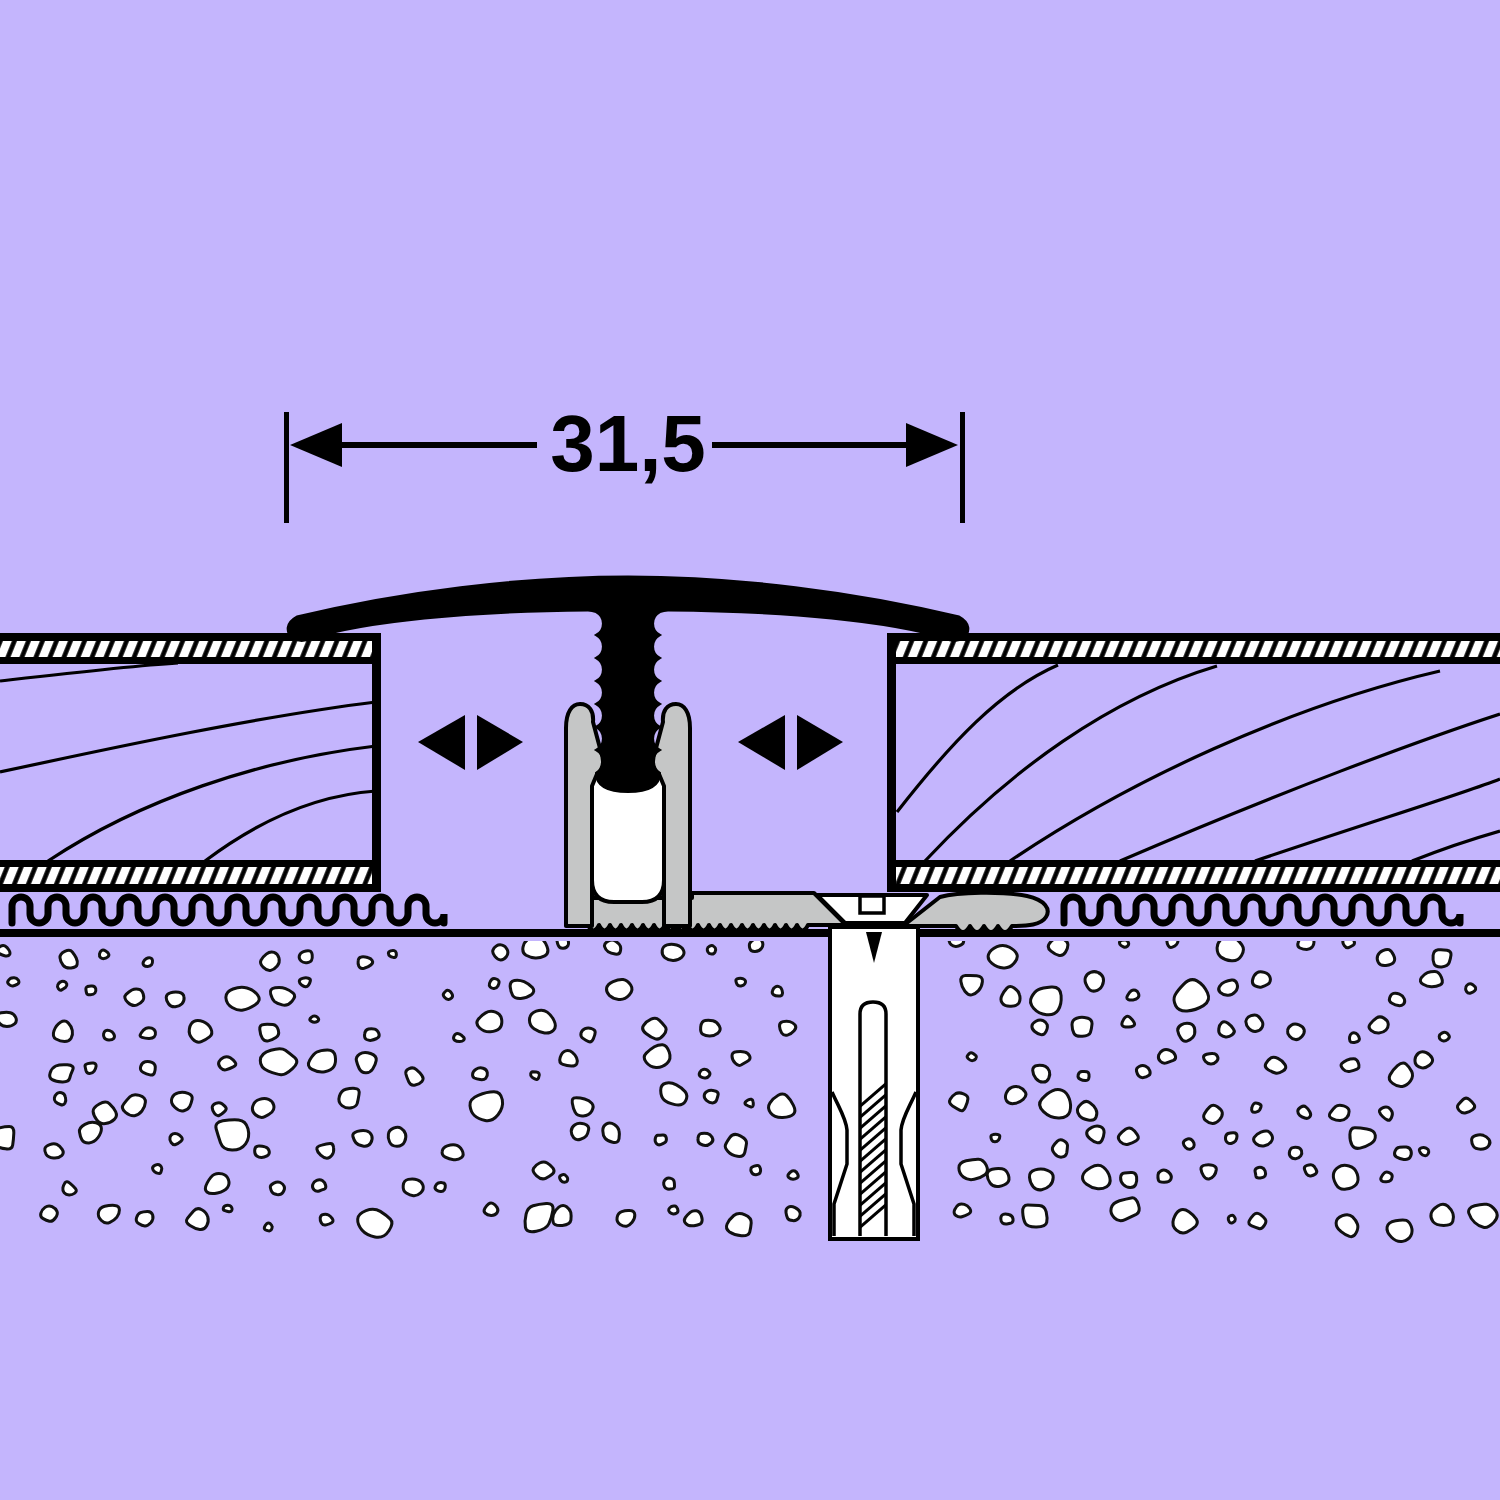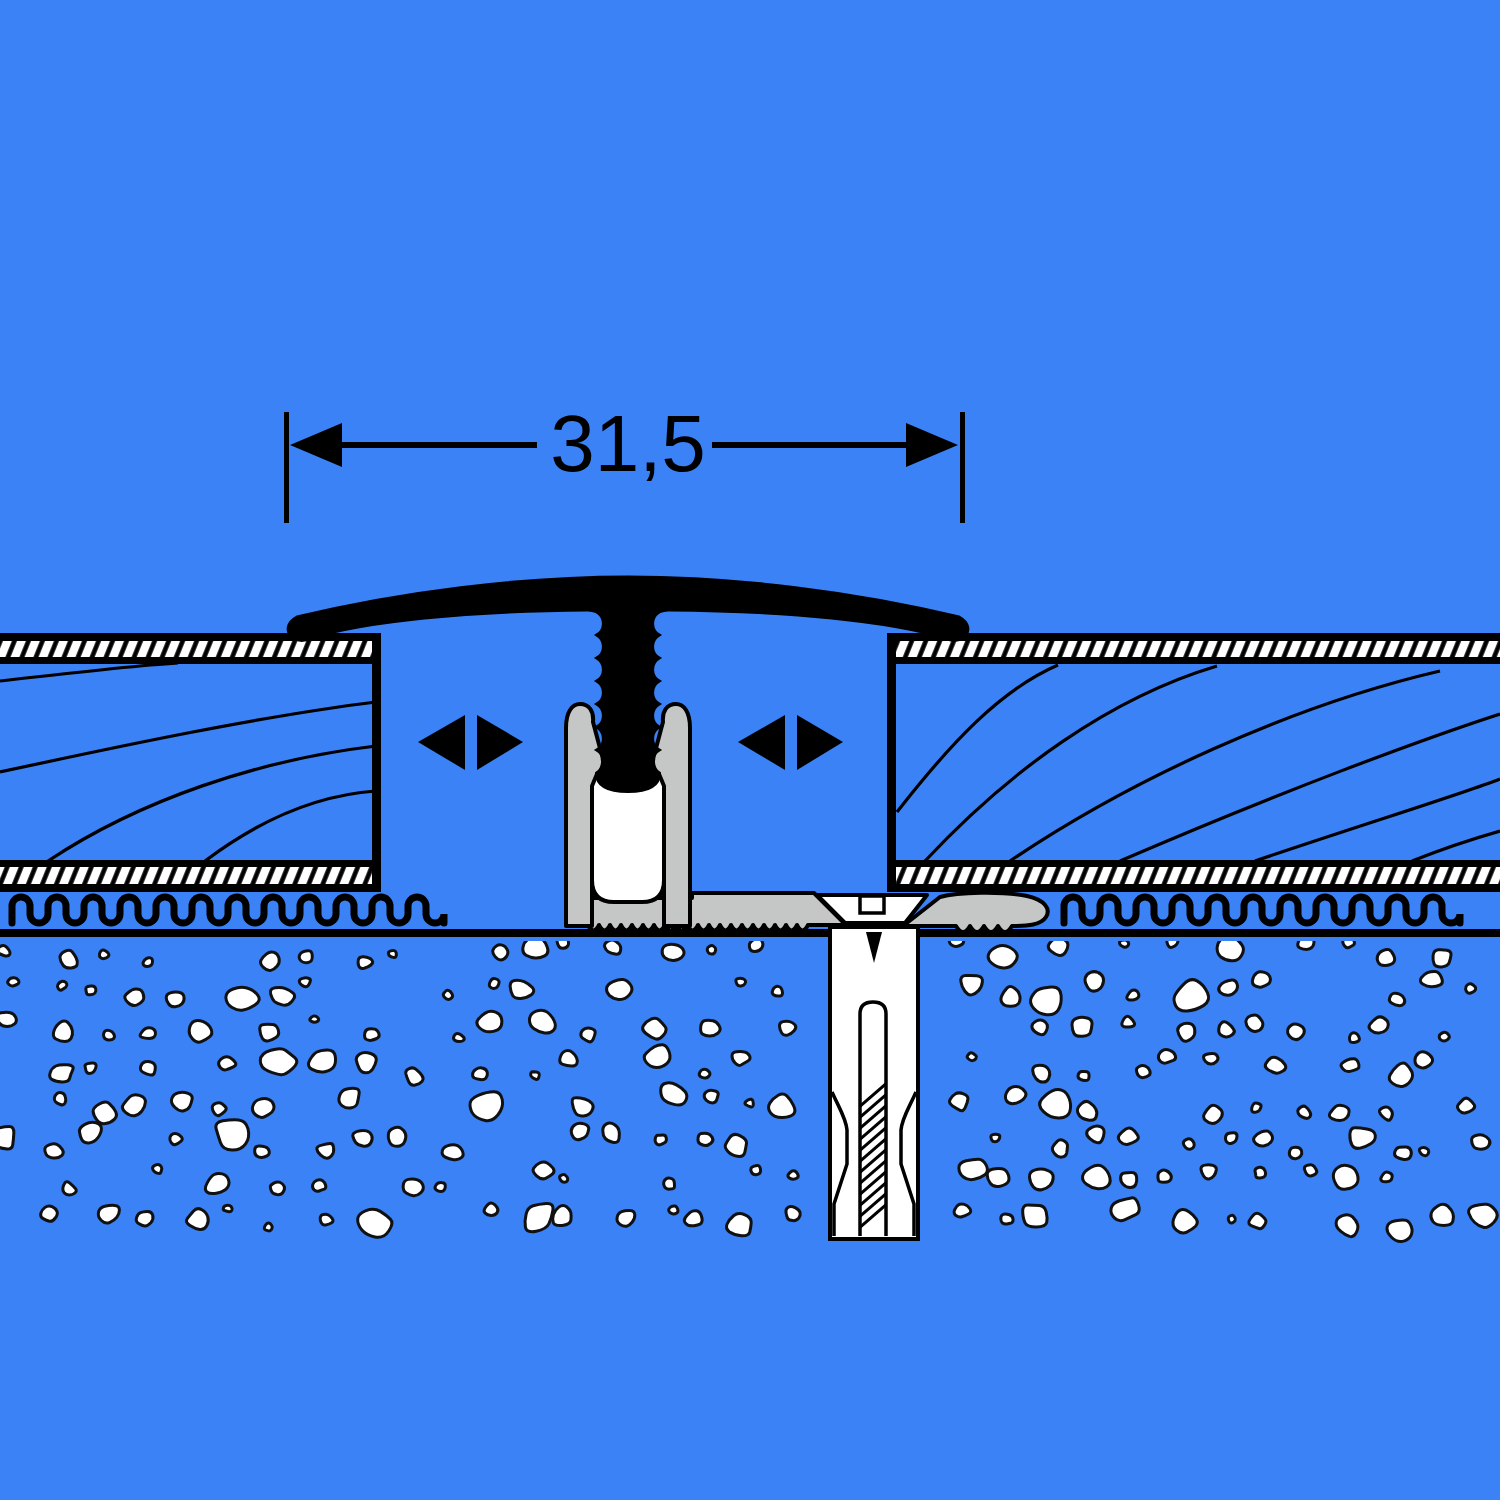--- a/index.html
+++ b/index.html
@@ -1,17 +1,17 @@
 <!DOCTYPE html>
 <html><head>
 <meta charset="utf-8">
 <style>
   html,body{margin:0;padding:0;background:#ffffff;}
-  .stage{position:relative;width:1500px;height:1500px;background:#3b82f6;overflow:hidden;
-         font-family:"Liberation Sans", sans-serif;}
+  .stage{position:relative;width:1500px;height:1500px;background:#c4b5fd;overflow:hidden;
+         font-family:"Liberation Sans", sans-serif;font-weight:bold;}
   svg{position:absolute;left:0;top:0;}
   text.dim{font-family:"Liberation Sans", sans-serif;font-size:80px;fill:#000;}
 </style>
 </head>
 <body>
 
 <div class="stage">
 <svg width="1500" height="1500" viewBox="0 0 1500 1500">
   <defs>
     <pattern id="hatch" width="13" height="13" patternUnits="userSpaceOnUse" patternTransform="rotate(22)">

